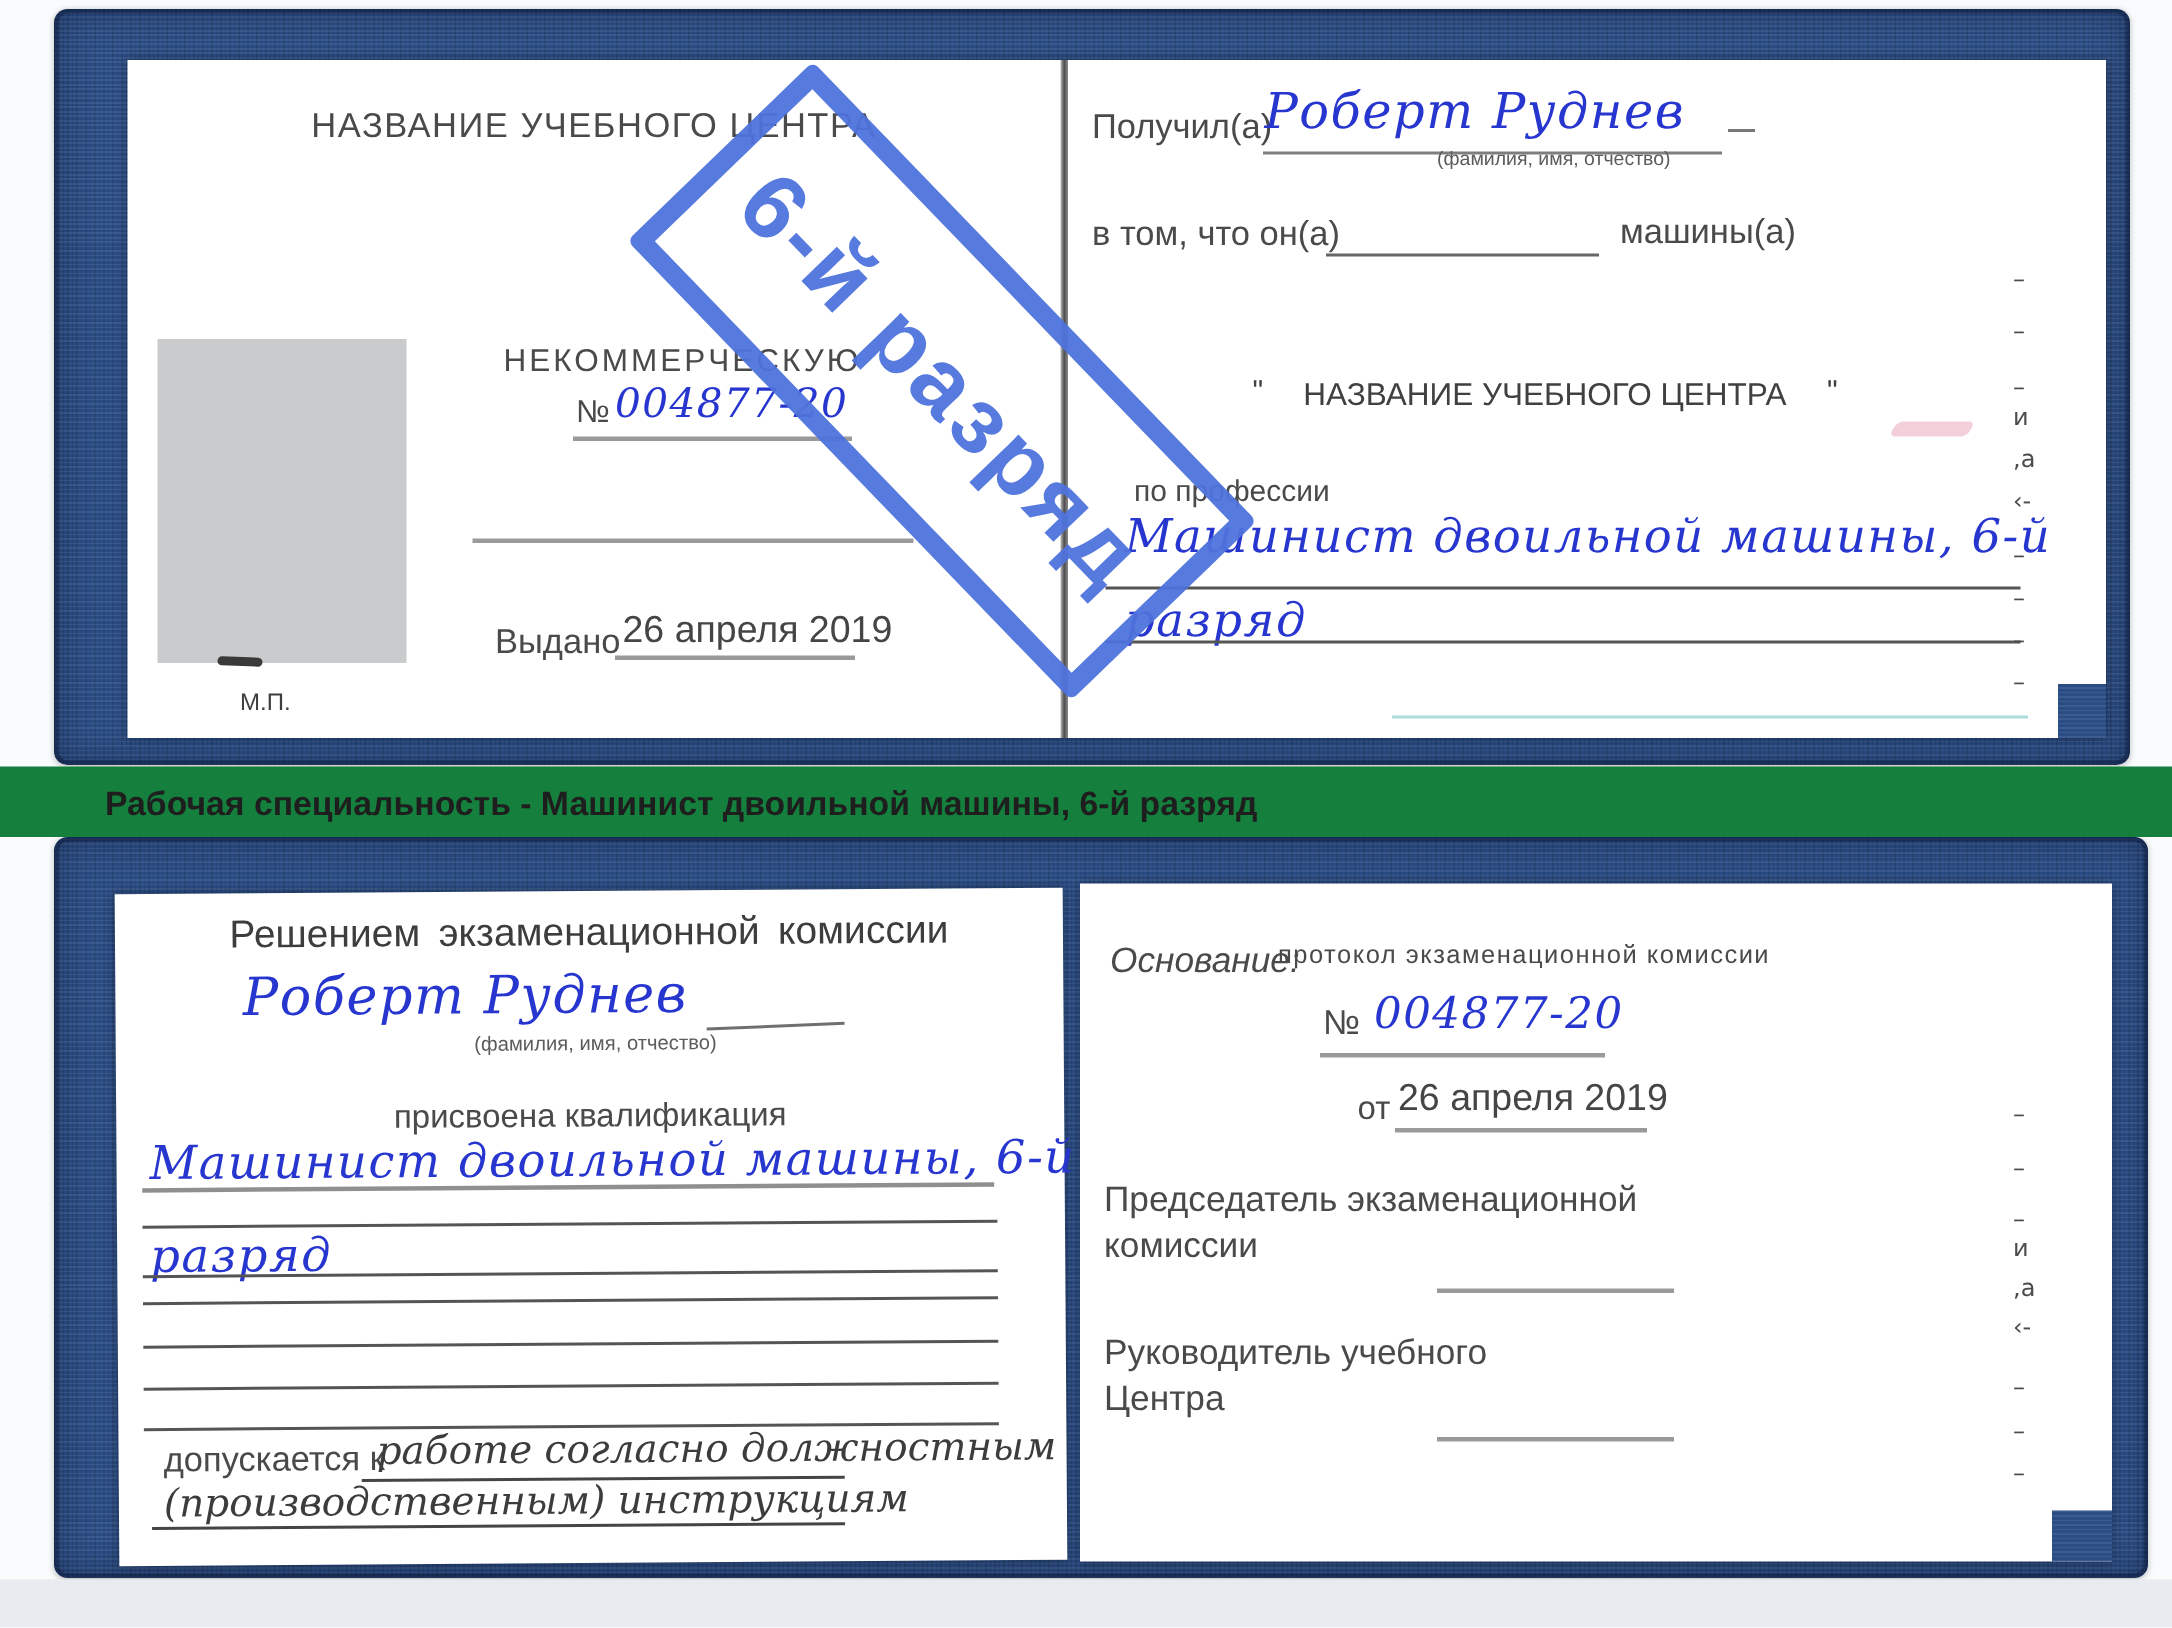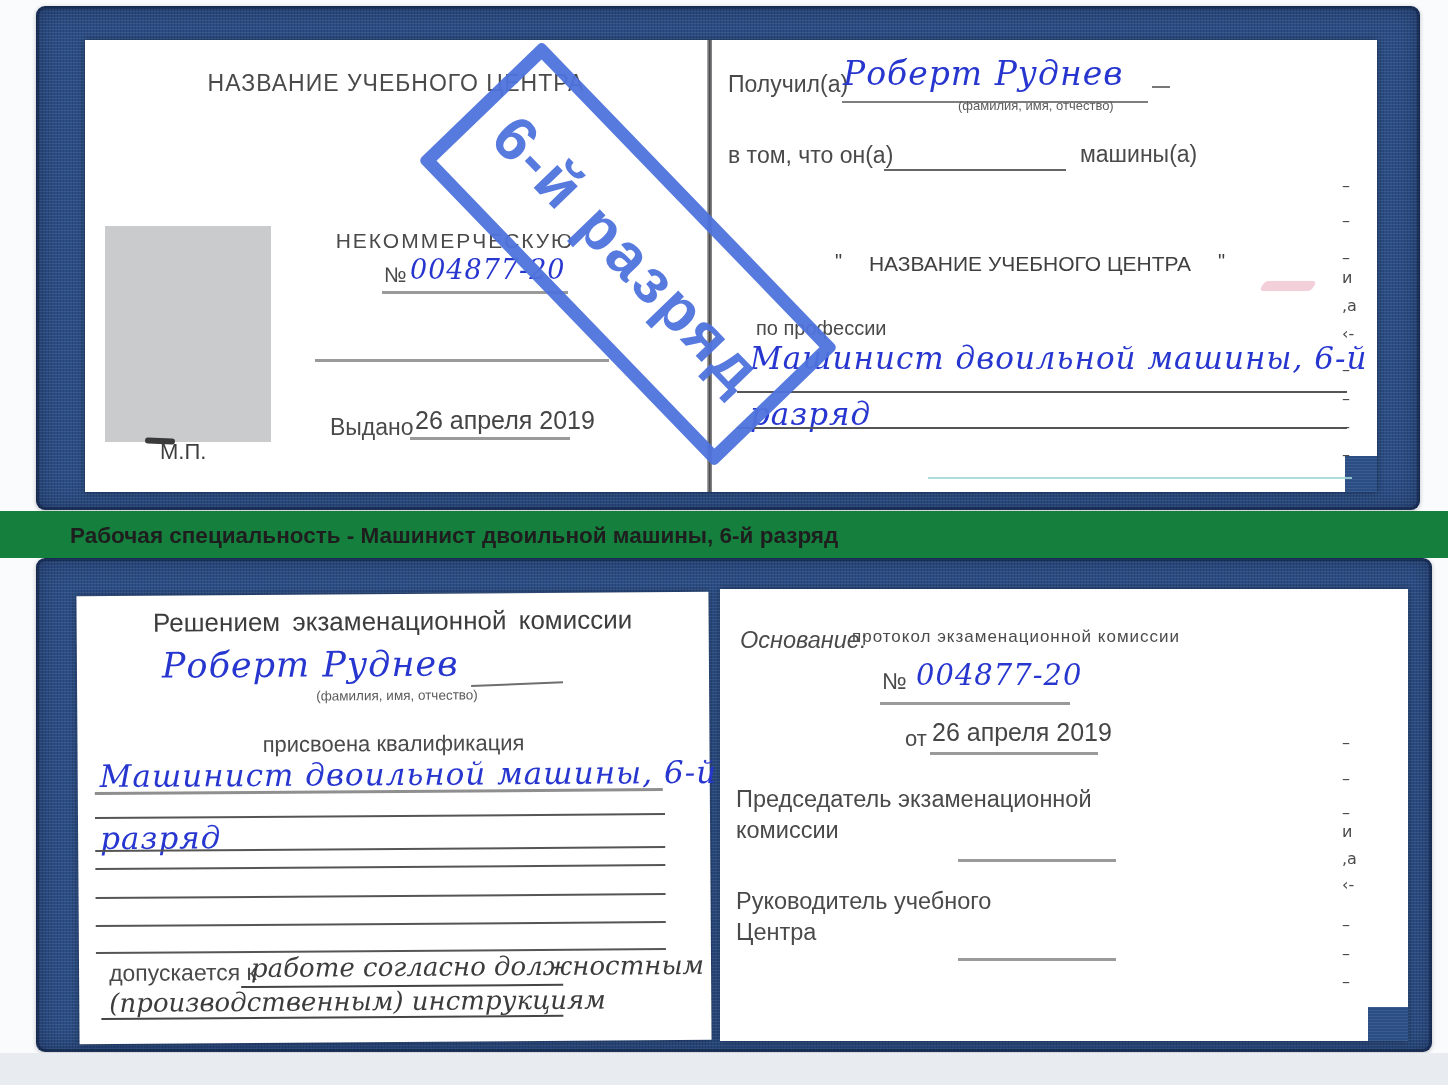--- a/index.html
+++ b/index.html
@@ -35,30 +35,30 @@
   .teal{position:absolute;height:2px;background:#9ed6d8;opacity:.85;}
   .pink{position:absolute;background:#e8a0b4;opacity:.5;border-radius:4px;transform:skewX(-30deg);}
 </style>
 </head>
 <body>
 
 <div id="stage">
 
   <div class="cover" style="left:36px;top:6px;width:1384px;height:504px;"></div>
 
-  <div class="sheet" style="left:85px;top:40px;width:1292px;height:452px;">
+  <div class="sheet" style="left:85px;top:40px;width:1292px;height:452px;padding-left:27px;">
 
     <div class="fold" style="left:622px;top:0;height:452px;"></div>
     <div class="notch" style="width:32px;height:36px;"></div>
 
     <div class="lbl ctr" style="left:0;top:30px;width:622px;font-size:23px;letter-spacing:1px;">НАЗВАНИЕ УЧЕБНОГО ЦЕНТРА</div>
 
     <div class="photo" style="left:20px;top:186px;width:166px;height:216px;"></div>
     <div class="abs" style="left:60px;top:398px;width:30px;height:6px;background:#3a3a3a;border-radius:3px;transform:rotate(2deg);"></div>
-    <div class="lbl" style="left:75px;top:399px;font-size:22px;color:#3e3e3e;">М.П.</div>
+    <div class="lbl" style="left:75px;top:420px;font-size:16px;color:#3e3e3e;">М.П.</div>
 
     <div class="lbl ctr" style="left:240px;top:189px;width:260px;font-size:21px;letter-spacing:2px;">НЕКОММЕРЧЕСКУЮ</div>
     <div class="lbl" style="left:299px;top:223px;font-size:21px;">№</div>
     <div class="hw" style="left:325px;top:214px;font-size:27px;">004877-20</div>
     <div class="ln" style="left:297px;top:251px;width:186px;"></div>
 
     <div class="ln" style="left:230px;top:319px;width:294px;"></div>
 
     <div class="lbl" style="left:245px;top:374px;font-size:23px;">Выдано</div>
     <div class="lbl" style="left:330px;top:366px;font-size:25px;color:#454545;">26 апреля 2019</div>

